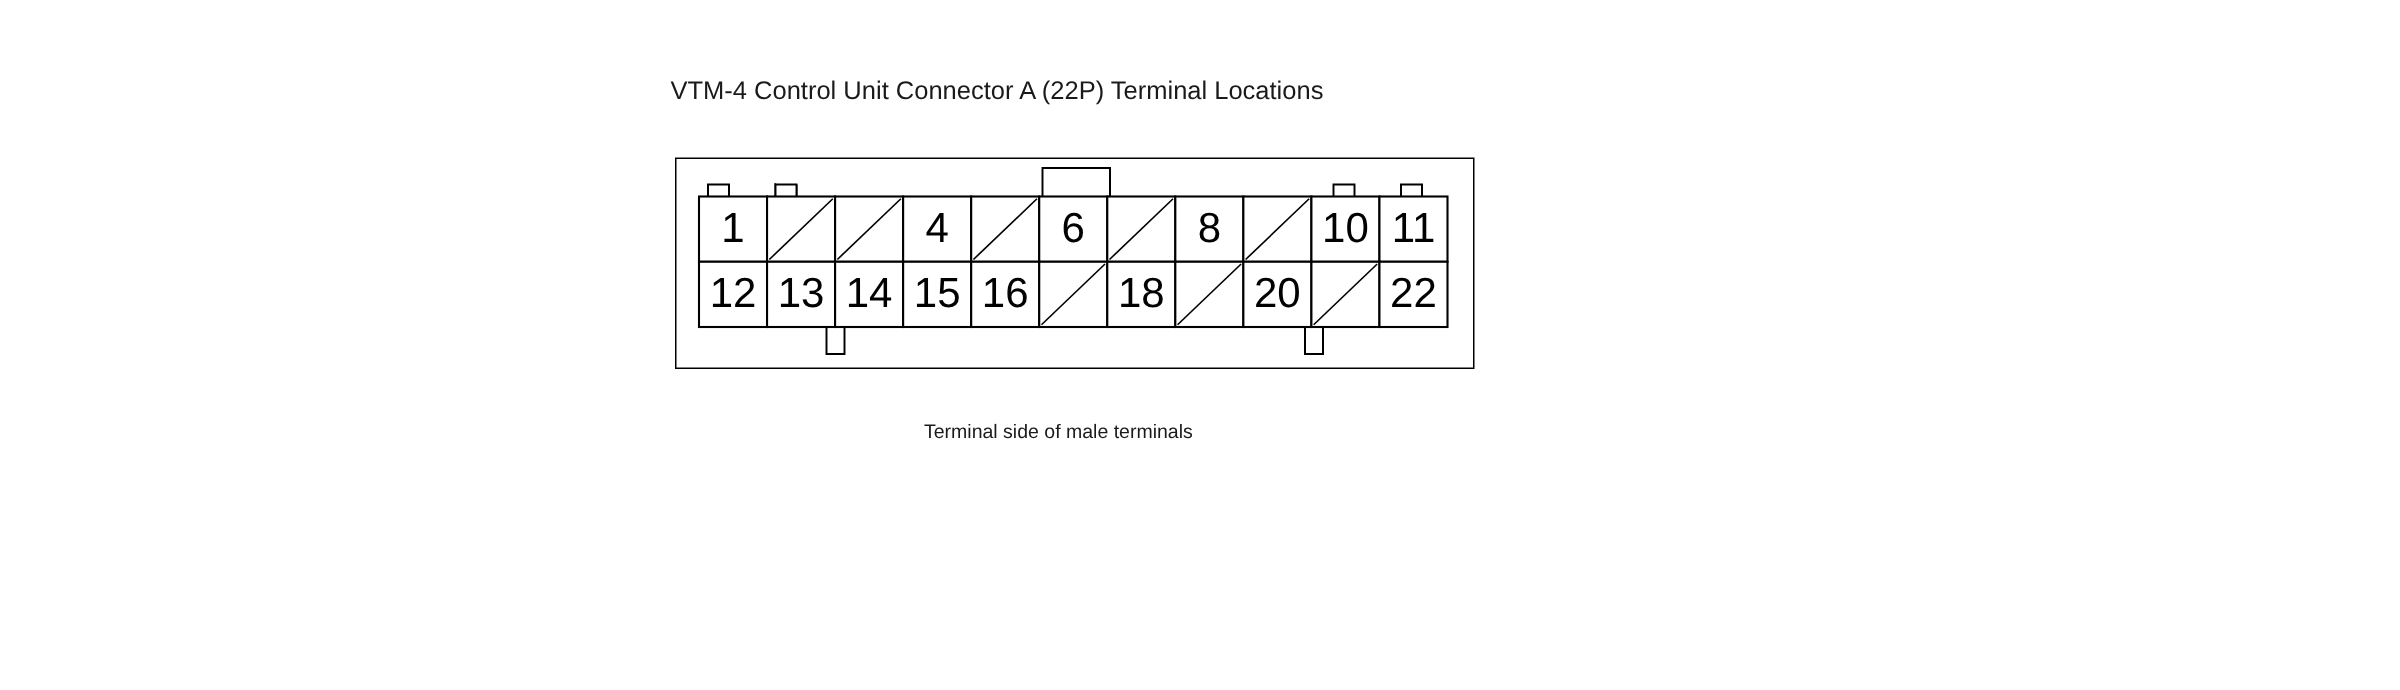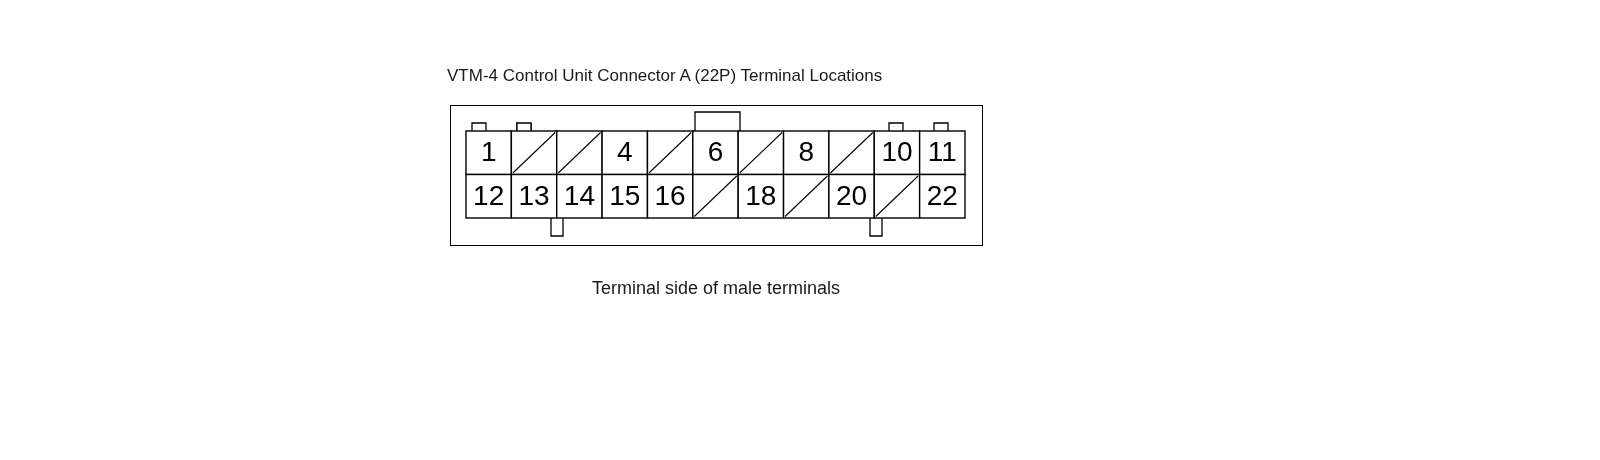--- a/index.html
+++ b/index.html
@@ -17,21 +17,20 @@
   }
 
   #diagram-title {
     position: absolute;
     left: 447px;
     top: 50px;
     font-size: 17px;
     line-height: 22px;
     white-space: nowrap;
     color: #1a1a1a;
-    margin-top: 15px;
   }
 
   #connector-figure {
     position: absolute;
     left: 450px;
     top: 105px;
     width: 533px;
     height: 141px;
   }
 
@@ -49,23 +48,23 @@
   #terminal-grid-layer {
     position: absolute;
     left: 0;
     top: 0;
     width: 533px;
     height: 141px;
   }
 
   #figure-caption {
     position: absolute;
-    left: 592px;
+    left: 616px;
     top: 277px;
-    font-size: 18px;
+    font-size: 13px;
     line-height: 22px;
     white-space: nowrap;
     color: #1a1a1a;
   }
 
   .cell-number {
     font-family: "Liberation Sans", sans-serif;
     font-size: 28px;
     fill: #000000;
     text-anchor: middle;

